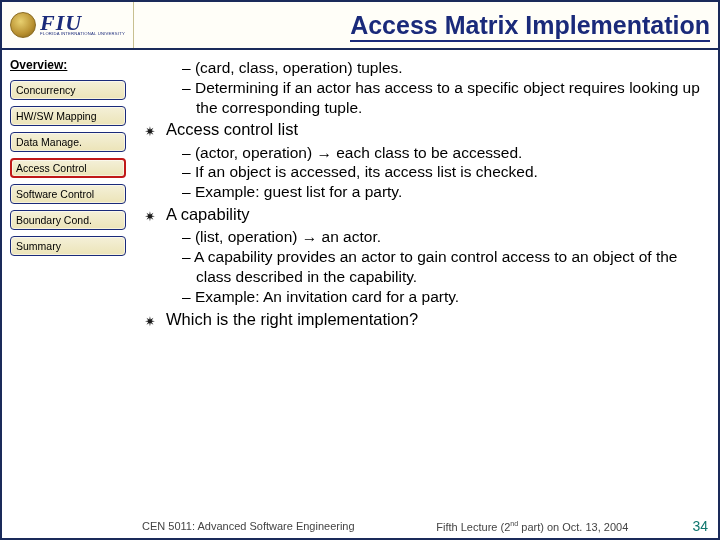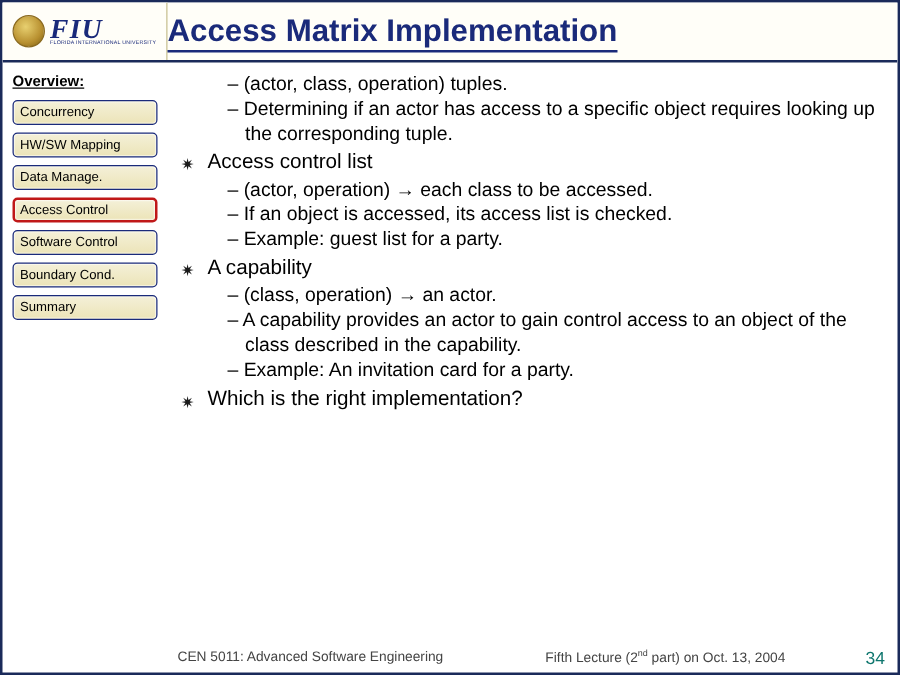--- a/index.html
+++ b/index.html
@@ -46,26 +46,26 @@
     letter-spacing: 1px;
   }
   .fiu-sub {
     font-size: 4.2px;
     color: #1a2a7a;
     letter-spacing: 0.2px;
     white-space: nowrap;
   }
   .slide-title {
     flex: 1;
-    text-align: left;
+    text-align: right;
     font-size: 25px;
     color: #1a2a7a;
     font-family: Arial, sans-serif;
     font-weight: bold;
-    padding-right: 20px;
+    padding-right: 8px;
   }
   .slide-title span { border-bottom: 2px solid #1a2a7a; padding-bottom: 1px; }
   .body-row {
     display: flex;
     height: calc(100% - 48px - 22px);
   }
   .sidebar {
     width: 132px;
     padding: 8px 8px 0 8px;
   }
@@ -168,40 +168,40 @@
     <div class="nav-btn">HW/SW Mapping</div>
     <div class="nav-btn">Data Manage.</div>
     <div class="nav-btn active">Access Control</div>
     <div class="nav-btn">Software Control</div>
     <div class="nav-btn">Boundary Cond.</div>
     <div class="nav-btn">Summary</div>
   </div>
 
   <div class="content">
     <div class="sub">
-      <div class="subline">(actor, class, operation) tuples.</div>
+      <div class="subline">(card, class, operation) tuples.</div>
       <div class="subline">Determining if an actor has access to a specific object requires looking up the corresponding tuple.</div>
     </div>
 
     <div class="top-item">
       <div class="star"></div>
       <div>Access control list</div>
     </div>
     <div class="sub">
       <div class="subline"><span>(actor, operation) </span><span class="arrow">→</span><span> each class to be accessed.</span></div>
       <div class="subline">If an object is accessed, its access list is checked.</div>
       <div class="subline">Example: guest list for a party.</div>
     </div>
 
     <div class="top-item">
       <div class="star"></div>
       <div>A capability</div>
     </div>
     <div class="sub">
-      <div class="subline"><span>(class, operation) </span><span class="arrow">→</span><span> an actor.</span></div>
+      <div class="subline"><span>(list, operation) </span><span class="arrow">→</span><span> an actor.</span></div>
       <div class="subline">A capability provides an actor to gain control access to an object of the class described in the capability.</div>
       <div class="subline">Example: An invitation card for a party.</div>
     </div>
 
     <div class="top-item">
       <div class="star"></div>
       <div>Which is the right implementation?</div>
     </div>
   </div>
 </div>

